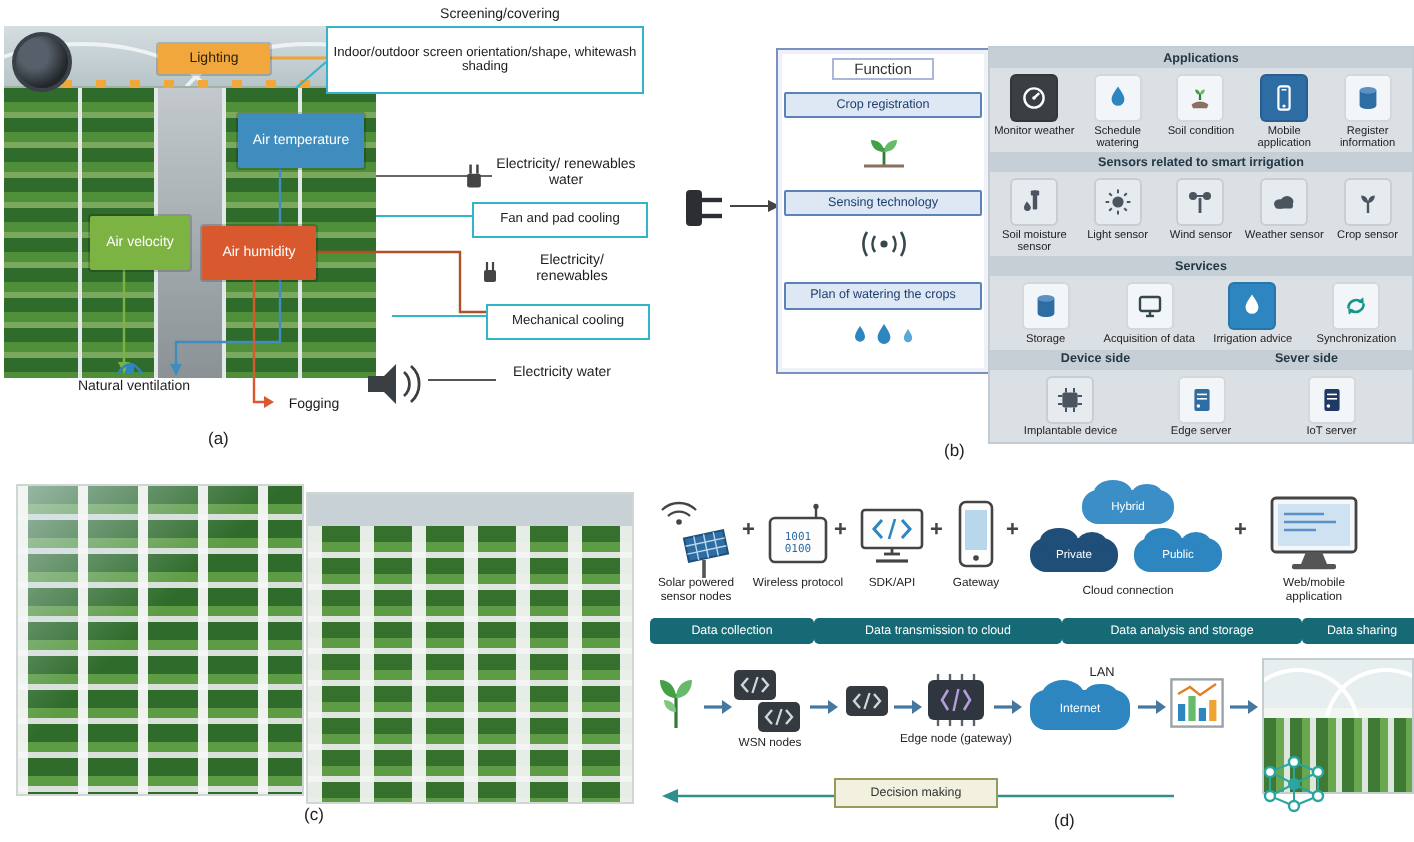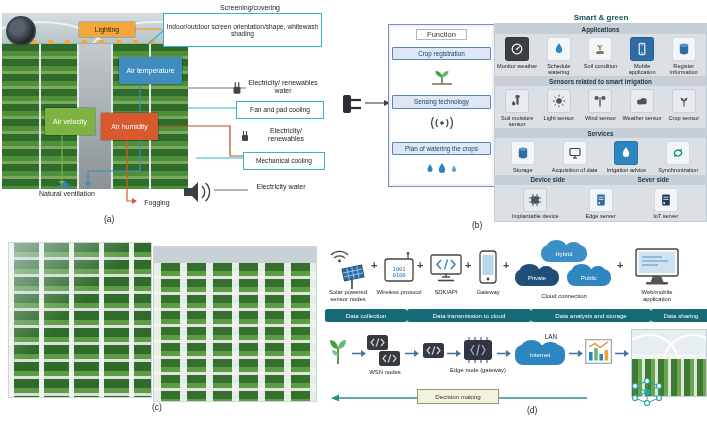--- a/index.html
+++ b/index.html
@@ -154,21 +154,20 @@
     <div class="fn-item">Plan of watering the crops</div>
     <span>
       <svg width="40" height="16" viewBox="0 0 40 16">
           <path d="M8 2C6.6 4.2 5.5 5.8 5.5 7.4a2.5 2.5 0 0 0 5 0C10.5 5.8 9.4 4.2 8 2Z" fill="#2e86c1"></path>
           <path d="M20 1C18.2 3.8 16.8 5.8 16.8 7.8a3.2 3.2 0 0 0 6.4 0C23.2 5.8 21.8 3.8 20 1Z" fill="#2e86c1"></path>
           <path d="M32 3.5c-1.2 1.9-2.1 3.2-2.1 4.5a2.1 2.1 0 0 0 4.2 0c0-1.3-.9-2.6-2.1-4.5Z" fill="#5ba7d6"></path>
         </svg>
     </span>
   </div>
 
-  <div class="abs lbl-layer ctr" style="left:531px;top:13px;width:140px;font-size:8px;font-weight:bold;color:#13505c;">Smart &amp; green</div>
 
   <div class="abs lbl-layer sgp" style="left:495px;top:24px;width:211px;height:197px;">
     <div class="sg-h">Applications</div>
     <div class="sg-row">
       <div class="sg-it">
         <div class="tile" style="background:#3a3f44">
           <svg width="14" height="14" viewBox="0 0 14 14">
               <circle cx="7" cy="7" r="4.8" fill="none" stroke="#fff" stroke-width="1.2"></circle>
               <path d="M7 7L9.6 4.6" stroke="#fff" stroke-width="1.2"></path>
               <circle cx="7" cy="7" r=".9" fill="#fff"></circle>

